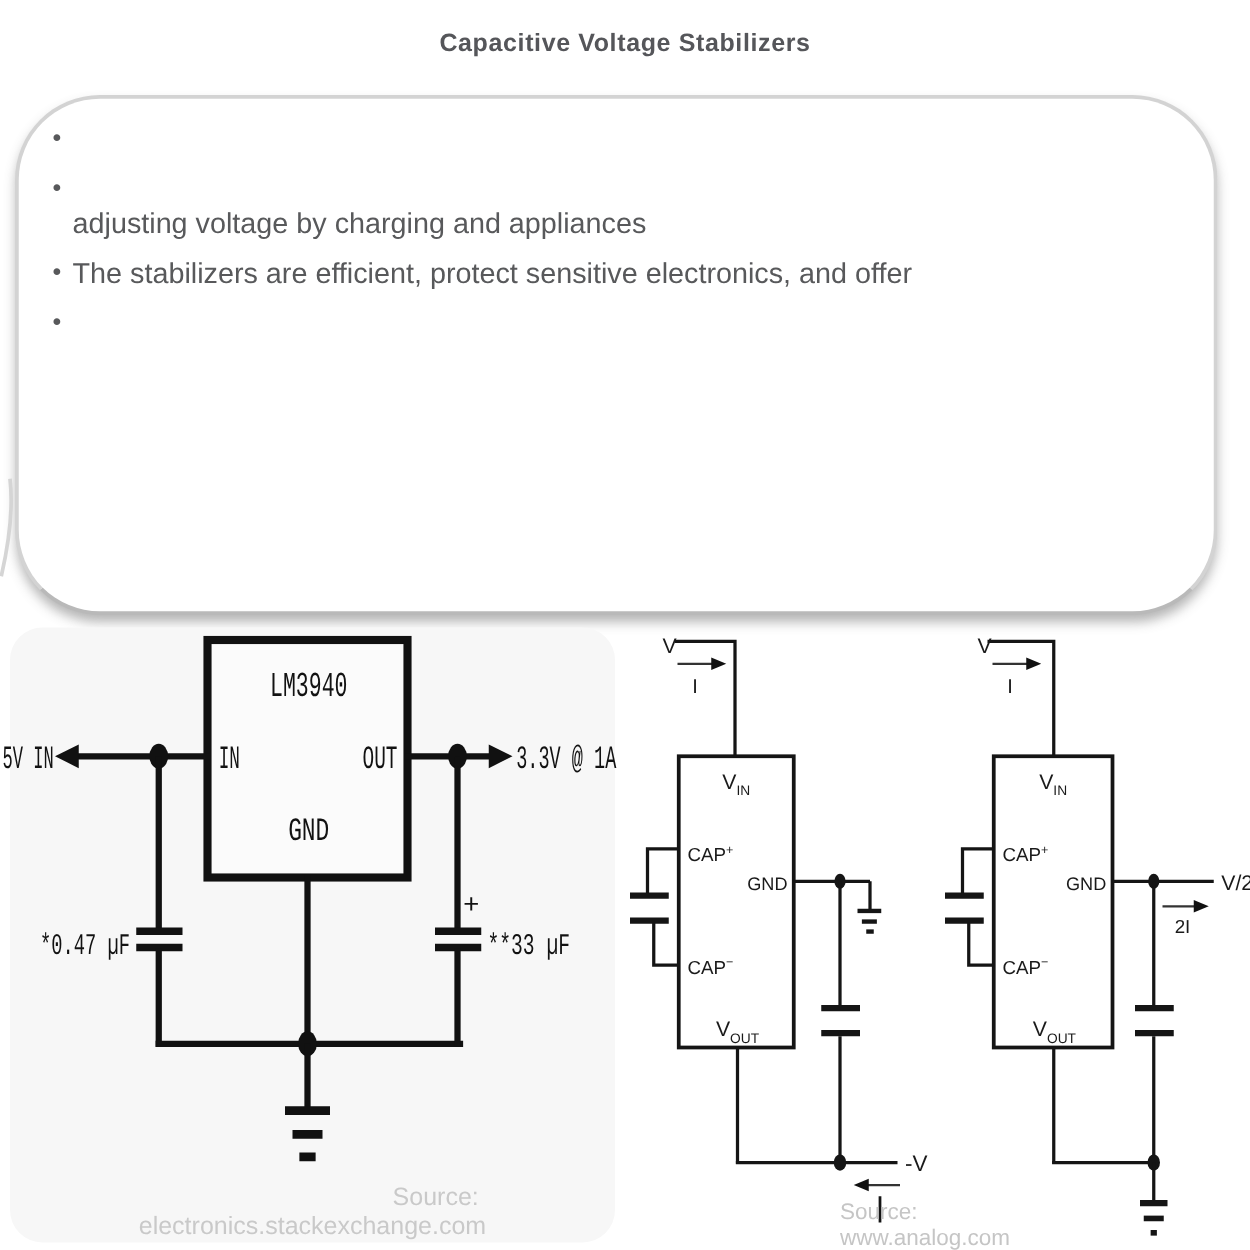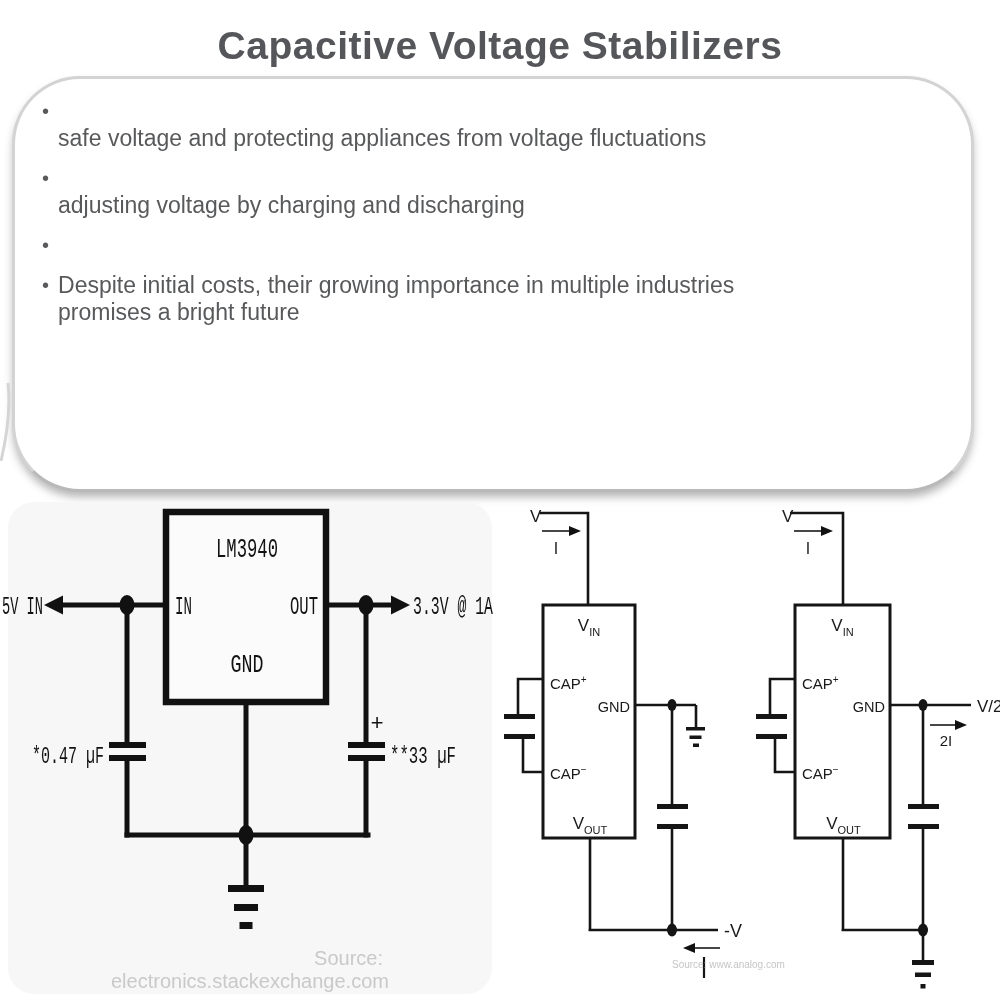--- a/index.html
+++ b/index.html
@@ -1,68 +1,67 @@
 <!DOCTYPE html>
 <html><head>
 <meta charset="utf-8">
 <style>
   html,body{margin:0;padding:0;background:#fff;}
   #stage{position:relative;width:1000px;height:1000px;background:#ffffff;overflow:hidden;
          font-family:"Liberation Sans",sans-serif;color:#56575a;}
   .abs{position:absolute;}
   
-  #title{left:0;top:24px;width:1000px;text-align:center;font-size:39px;font-weight:bold;
+  #title{left:0;top:24px;width:1000px;text-align:center;font-size:20px;font-weight:bold;
          letter-spacing:.5px;color:#55565a;}
   
   #card{left:12px;top:76px;width:956px;height:410px;border-radius:68px;
         border:3px solid #d3d3d3;border-bottom-color:#b9b9b9;background:#ffffff;
         box-shadow:0 6px 9px -1px rgba(90,90,90,.45);}
   #bullets{left:40px;top:98px;width:916px;}
   .bullet{display:flex;gap:9px;margin-bottom:13px;font-size:23px;line-height:27px;color:#58595b;}
   .bullet .marker{flex:0 0 auto;font-size:20px;line-height:27px;padding-left:2px;}
   
   #edge-arc{left:0;top:382px;}
   
   #panel{left:8px;top:502px;width:484px;height:492px;background:#f7f7f7;border-radius:26px;}
   
   svg{display:block;}
   .mono-label{font-family:"Liberation Mono","DejaVu Sans Mono",monospace;fill:#121212;}
   .sans-label{font-family:"Liberation Sans",sans-serif;fill:#1a1a1a;}
   .caption{color:#c9c9c9;font-size:20px;text-align:right;}
-  #caption2{font-size:10px;color:#c5c5c5;text-align:left;}
+  #caption2{font-size:18px;color:#c5c5c5;text-align:left;}
 </style>
 </head>
 <body>
 
 <div id="stage">
 
   <div id="title" class="abs">Capacitive Voltage Stabilizers</div>
 
   <div id="card" class="abs"></div>
 
   <svg id="edge-arc" class="abs" width="12" height="80" viewBox="0 0 12 80">
     <path d="M8,1 C11,27 7,53 1,79" stroke="#d5d5d5" stroke-width="3" fill="none"></path>
   </svg>
 
   <div id="bullets" class="abs">
     <div class="bullet">
       <span class="marker">•</span>
-      <span><br><span>safe voltage and protecting appliances from voltage fluctuations</span></span>
-    </div>
-    <div class="bullet">
-      <span class="marker">•</span>
-      <span><br><span>adjusting voltage by charging and discharging</span></span>
-    </div>
-    <div class="bullet">
-      <span class="marker">•</span>
       <span><br></span>
     </div>
     <div class="bullet">
       <span class="marker">•</span>
-      <span><span>Despite initial costs, their growing importance in multiple industries</span><br><span>promises a bright future</span></span>
+      <span><br><span>adjusting voltage by charging and appliances</span></span>
+    </div>
+    <div class="bullet">
+      <span class="marker">•</span>
+      <span><span>The stabilizers are efficient, protect sensitive electronics, and offer</span><br></span>
+    </div>
+    <div class="bullet">
+      <span class="marker">•</span>
     </div>
   </div>
 
   <div id="panel" class="abs"></div>
 
   <svg class="abs" style="left:0;top:500px" width="500" height="500" viewBox="0 0 500 500">
     <g stroke="#111" stroke-width="5" fill="#111">
       <rect x="166" y="12" width="160" height="190" fill="#fbfbfb" stroke-width="6.5"></rect>
       <line x1="58" y1="105" x2="168" y2="105"></line>
       <polygon points="44,105 63,95.5 63,114.5" stroke="none"></polygon>

